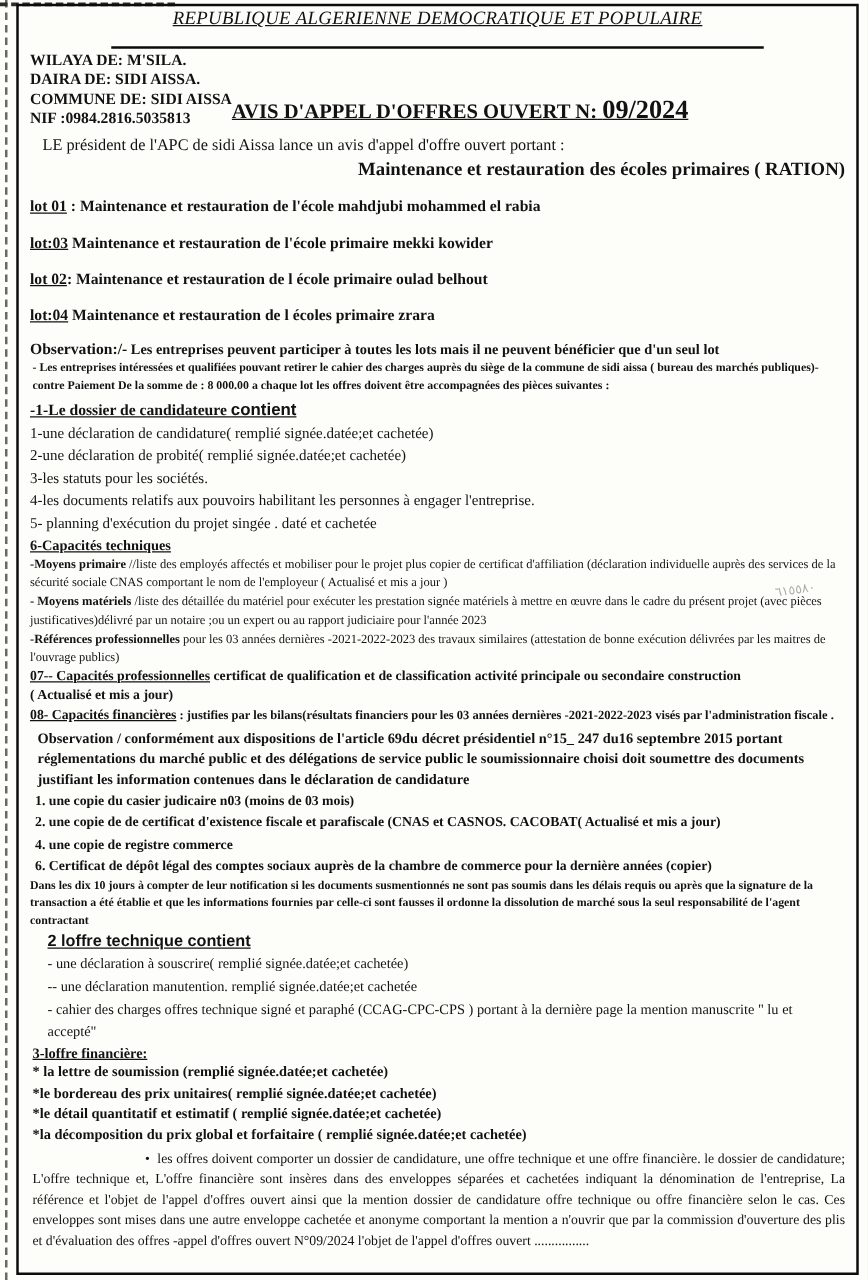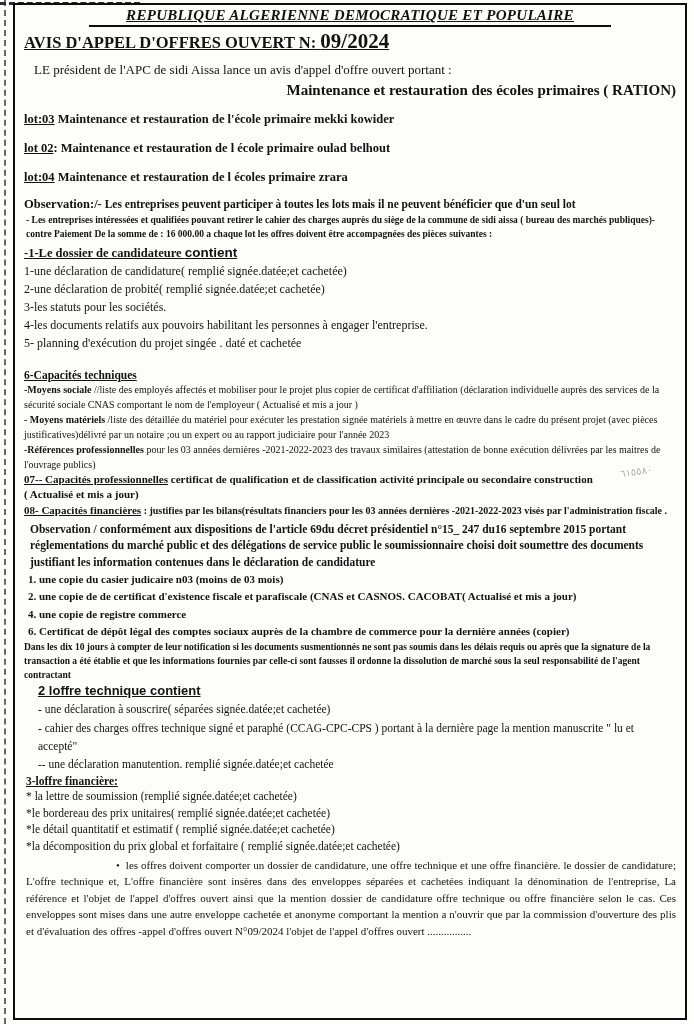--- a/index.html
+++ b/index.html
@@ -27,26 +27,26 @@
   .frame{
     position:absolute;left:13px;top:3px;right:7px;bottom:4px;
     border:2.5px solid #0c0c0c;
     padding:2px 9px 4px 9px;
     display:flex;flex-direction:column;
     box-sizing:border-box;
     overflow:hidden;
   }
   .hdr-title{
     text-align:center;
-    font-weight:bold;font-style:italic;
+    font-weight:normal;font-style:italic;
     font-size:15px;letter-spacing:.3px;
     text-decoration:underline;
     border-bottom:2px solid #0c0c0c;
     width:80%;margin:0 auto 2px auto;
-    padding-bottom:1px;
+    padding-bottom:13px;
   }
   .top-block{display:flex;align-items:flex-end;justify-content:space-between;}
   .issuer{font-weight:bold;font-size:12.5px;line-height:1.22;white-space:nowrap;}
   .avis-title{
     font-weight:bold;font-size:16.5px;
     text-decoration:underline;
     white-space:nowrap;
     margin:0 130px 0 0;
     padding-bottom:2px;
   }
@@ -54,32 +54,32 @@
   .intro{font-size:13px;margin:6px 0 2px 10px;}
   .subject{text-align:right;font-weight:bold;font-size:15px;margin:2px 0 6px 0;}
   .lot{font-weight:bold;font-size:12.5px;margin:7px 0;}
   .lot .lbl{text-decoration:underline;}
   .obs1{font-size:11.5px;font-weight:bold;margin-top:5px;}
   .obs1 .lead{font-size:12.5px;}
   .retrait{font-size:9.5px;font-weight:bold;line-height:1.45;margin:2px 0 1px 2px;}
   .h-dossier{font-weight:bold;font-size:12.5px;text-decoration:underline;margin:2px 0 1px 0;}
   .h-dossier .alt{font-family:"Liberation Sans","DejaVu Sans",sans-serif;font-size:13.5px;}
   .dossier-item{font-size:12px;line-height:1.5;}
-  .h-captech{font-weight:bold;font-size:11.5px;text-decoration:underline;margin:17px 0 1px 0;}
+  .h-captech{font-weight:bold;font-size:11.5px;text-decoration:underline;margin:4px 0 1px 0;}
   .captech-item{font-size:10px;line-height:1.5;}
   .captech-item .lead{font-weight:bold;}
   .capline{font-size:11px;line-height:1.45;font-weight:bold;}
   .capline .lead{text-decoration:underline;}
   .obs2{font-weight:bold;font-size:11.5px;line-height:1.4;margin:2px 0 1px 6px;}
   .doclist{font-weight:bold;font-size:11px;line-height:1.6;margin-left:4px;}
   .delai{font-weight:bold;font-size:9.5px;line-height:1.45;}
   .h-tech{font-weight:bold;font-size:13px;text-decoration:underline;font-family:"Liberation Sans","DejaVu Sans",sans-serif;margin:1px 0 2px 14px;}
   .techlist{font-size:11.5px;line-height:1.6;margin-left:14px;}
   .h-fin{font-weight:bold;font-size:11.5px;text-decoration:underline;margin:1px 0 1px 2px;}
-  .finlist{font-size:11.5px;line-height:1.45;margin-left:2px;}
+  .finlist{font-size:11.5px;line-height:1.45;margin-left:2px;font-weight:bold;}
   .envel{font-size:11px;line-height:1.5;margin:2px 0 2px 2px;text-align:justify;}
   .envel .bullet{display:inline-block;margin:0 6px 0 90px;}
   .stamp{
     position:absolute;right:42px;top:466px;
     color:#6b6b66;opacity:.55;
     font-size:10px;transform:rotate(-8deg);
     letter-spacing:1px;
   }
 </style>
 </head>
@@ -88,56 +88,65 @@
 <div class="page">
   <div class="edge-dash"></div>
   <div class="top-dash"></div>
   <div class="stamp">٦١٥٥٨٠</div>
 
   <div class="frame">
 
     <div class="hdr-title">REPUBLIQUE ALGERIENNE DEMOCRATIQUE ET POPULAIRE</div>
 
     <div class="top-block">
+      <div class="issuer">
+        <div>WILAYA DE: M'SILA.</div>
+        <div>DAIRA DE: SIDI AISSA.</div>
+        <div>COMMUNE DE: SIDI AISSA</div>
+        <div>NIF :0984.2816.5035813</div>
+      </div>
       <div class="avis-title">
         <span>AVIS D'APPEL D'OFFRES OUVERT N:</span>
         <span class="avis-num">09/2024</span>
       </div>
     </div>
 
     <div class="intro">LE président de l'APC de sidi  Aissa  lance un avis d'appel  d'offre ouvert portant  :</div>
     <div class="subject">Maintenance et restauration des écoles primaires (  RATION)</div>
 
+    <div class="lot">
+      <span class="lbl">lot 01</span><span> : Maintenance et restauration de l'école mahdjubi mohammed el rabia</span>
+    </div>
     <div class="lot">
       <span class="lbl">lot:03</span><span> Maintenance et restauration de l'école primaire mekki kowider</span>
     </div>
     <div class="lot">
       <span class="lbl">lot 02</span><span>: Maintenance et restauration de l école primaire oulad belhout</span>
     </div>
     <div class="lot">
       <span class="lbl">lot:04</span><span> Maintenance et restauration de l écoles primaire zrara</span>
     </div>
 
     <div class="obs1">
       <span class="lead">Observation:/-</span><span> Les entreprises peuvent participer à toutes les lots mais il ne peuvent  bénéficier  que d'un seul lot</span>
     </div>
-    <div class="retrait">- Les entreprises intéressées  et  qualifiées pouvant   retirer le cahier des charges auprès du siège de la commune de sidi aissa  ( bureau des  marchés publiques)-contre  Paiement De la somme de : 16 000.00 a chaque lot les offres doivent être accompagnées des pièces suivantes :</div>
+    <div class="retrait">- Les entreprises intéressées  et  qualifiées pouvant   retirer le cahier des charges auprès du siège de la commune de sidi aissa  ( bureau des  marchés publiques)-contre  Paiement De la somme de : 8 000.00 a chaque lot les offres doivent être accompagnées des pièces suivantes :</div>
 
     <div class="h-dossier">
       <span>-1-Le dossier de candidateure </span><span class="alt">contient</span>
     </div>
     <div class="dossier-item">1-une déclaration de candidature( remplié signée.datée;et cachetée)</div>
     <div class="dossier-item">2-une déclaration de probité( remplié signée.datée;et cachetée)</div>
     <div class="dossier-item">3-les statuts pour les sociétés.</div>
     <div class="dossier-item">4-les documents relatifs aux pouvoirs habilitant les personnes à engager l'entreprise.</div>
     <div class="dossier-item">5- planning d'exécution du projet singée . daté et cachetée</div>
 
     <div class="h-captech">6-Capacités techniques</div>
     <div class="captech-item">
-      <span class="lead">-Moyens sociale</span><span> //liste des  employés affectés et mobiliser pour le projet   plus copier de certificat d'affiliation (déclaration individuelle auprès des services de la sécurité sociale CNAS comportant le nom de l'employeur  ( Actualisé  et mis a jour )</span>
+      <span class="lead">-Moyens primaire</span><span> //liste des  employés affectés et mobiliser pour le projet   plus copier de certificat d'affiliation (déclaration individuelle auprès des services de la sécurité sociale CNAS comportant le nom de l'employeur  ( Actualisé  et mis a jour )</span>
     </div>
     <div class="captech-item">
       <span class="lead">- Moyens matériels</span><span>  /liste des  détaillée du matériel pour exécuter les prestation signée   matériels à mettre en œuvre dans le cadre du présent projet (avec pièces justificatives)délivré par  un notaire ;ou un expert ou au rapport judiciaire pour l'année 2023</span>
     </div>
     <div class="captech-item">
       <span class="lead">-Références professionnelles</span><span> pour les 03 années dernières -2021-2022-2023 des travaux similaires (attestation de bonne exécution délivrées par les maitres de l'ouvrage publics)</span>
     </div>
 
     <div class="capline">
       <span class="lead">07-- Capacités professionnelles</span><span>  certificat de qualification et de classification activité principale ou secondaire construction</span>
@@ -150,23 +159,23 @@
     <div class="obs2">Observation / conformément  aux dispositions de l'article 69du décret présidentiel n°15_ 247 du16 septembre 2015 portant réglementations du marché public et des délégations de service public le soumissionnaire choisi doit soumettre des documents justifiant les information contenues  dans le déclaration de candidature</div>
 
     <div class="doclist">1.  une  copie du casier judicaire n03 (moins de 03 mois)</div>
     <div class="doclist">2.   une copie de de certificat d'existence fiscale et parafiscale (CNAS et CASNOS.  CACOBAT( Actualisé et mis a jour)</div>
     <div class="doclist">4. une copie de registre commerce</div>
     <div class="doclist">6.  Certificat de dépôt légal des comptes sociaux auprès  de la chambre de commerce  pour la dernière  années (copier)</div>
 
     <div class="delai">Dans les dix 10 jours à compter de leur notification si les documents susmentionnés ne sont pas soumis  dans les délais requis ou après que la signature de la transaction a été établie et que les informations fournies par celle-ci sont fausses il ordonne la dissolution de marché  sous la seul responsabilité de l'agent contractant</div>
 
     <div class="h-tech">2  loffre technique contient</div>
-    <div class="techlist">-   une  déclaration  à souscrire( séparées signée.datée;et cachetée)</div>
+    <div class="techlist">-   une  déclaration  à souscrire( remplié signée.datée;et cachetée)</div>
+    <div class="techlist">--   une  déclaration  manutention. remplié signée.datée;et cachetée</div>
     <div class="techlist">-  cahier des charges offres technique  signé et paraphé (CCAG-CPC-CPS ) portant  à la dernière page la mention manuscrite " lu et accepté"</div>
-    <div class="techlist">--   une  déclaration  manutention. remplié signée.datée;et cachetée</div>
 
     <div class="h-fin">3-loffre financière:</div>
     <div class="finlist">* la lettre de soumission (remplié signée.datée;et cachetée)</div>
     <div class="finlist">*le bordereau des prix unitaires( remplié signée.datée;et cachetée)</div>
     <div class="finlist">*le détail quantitatif et estimatif ( remplié signée.datée;et cachetée)</div>
     <div class="finlist">*la décomposition du prix global et forfaitaire ( remplié signée.datée;et cachetée)</div>
 
     <div class="envel">
       <span class="bullet">•</span><span>les offres doivent comporter un dossier de candidature, une offre technique et une  offre financière. le dossier de candidature; L'offre technique et, L'offre financière sont insères dans des enveloppes  séparées et cachetées indiquant la dénomination de l'entreprise, La référence et l'objet de l'appel d'offres ouvert ainsi que la mention dossier de candidature  offre technique ou offre financière selon le cas. Ces enveloppes  sont mises dans  une autre enveloppe cachetée et anonyme  comportant  la mention a n'ouvrir que par la commission d'ouverture des plis et d'évaluation des offres -appel d'offres ouvert  N°09/2024  l'objet de l'appel d'offres ouvert ................</span>
     </div>

